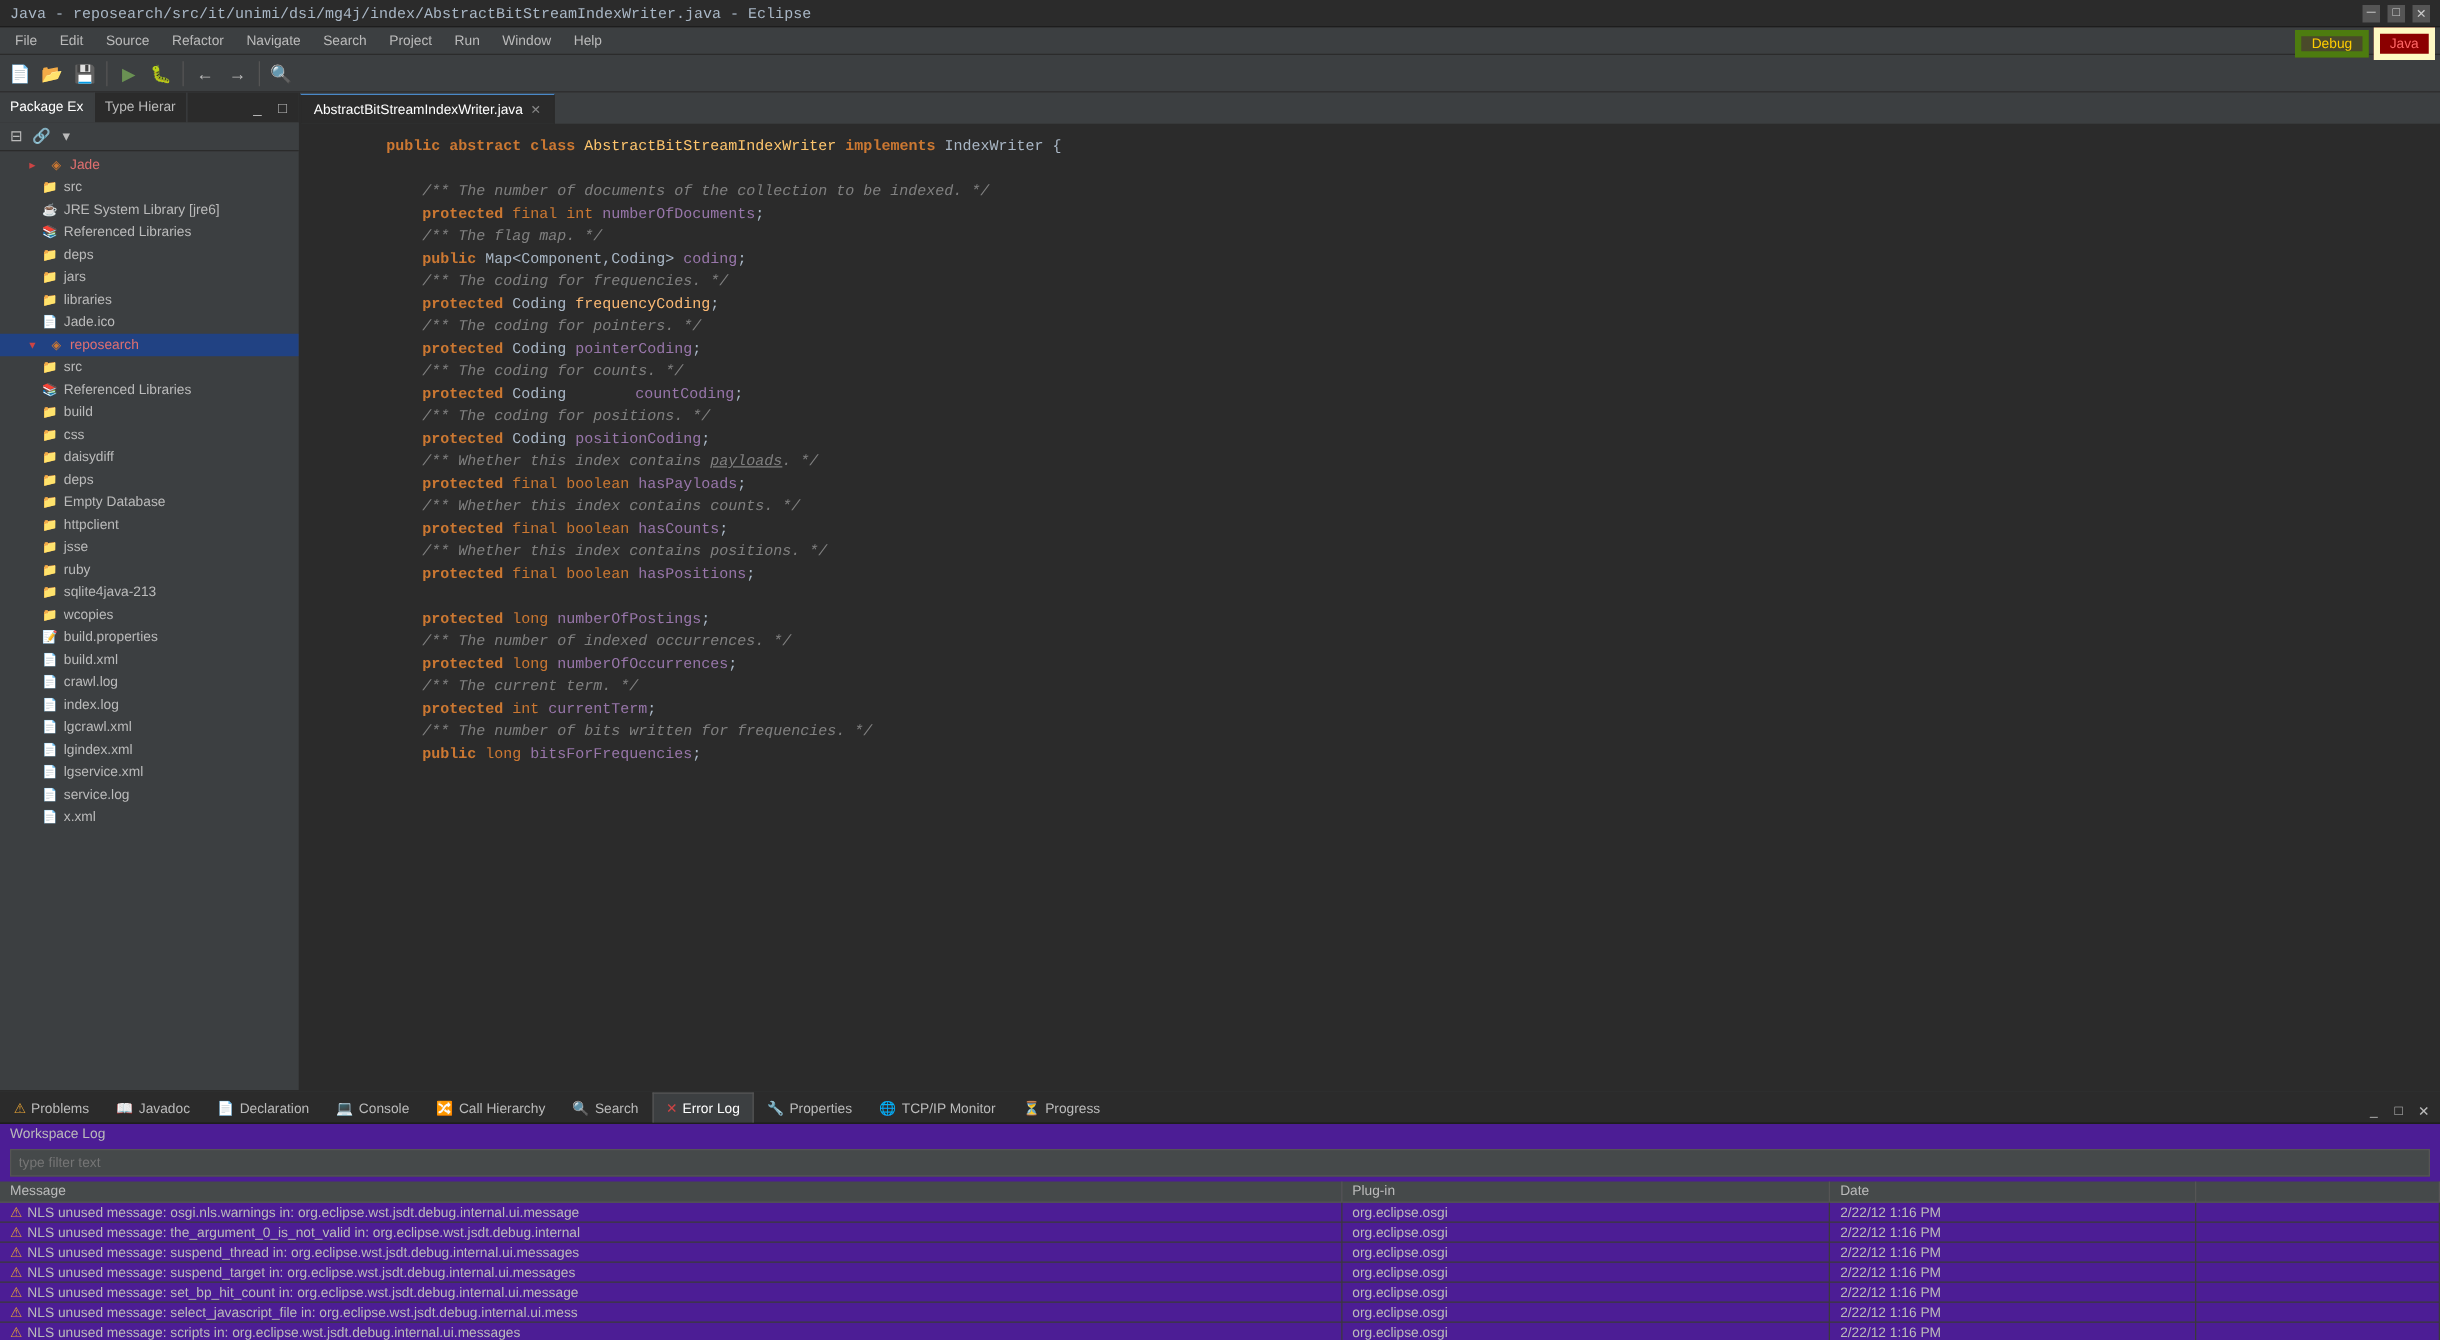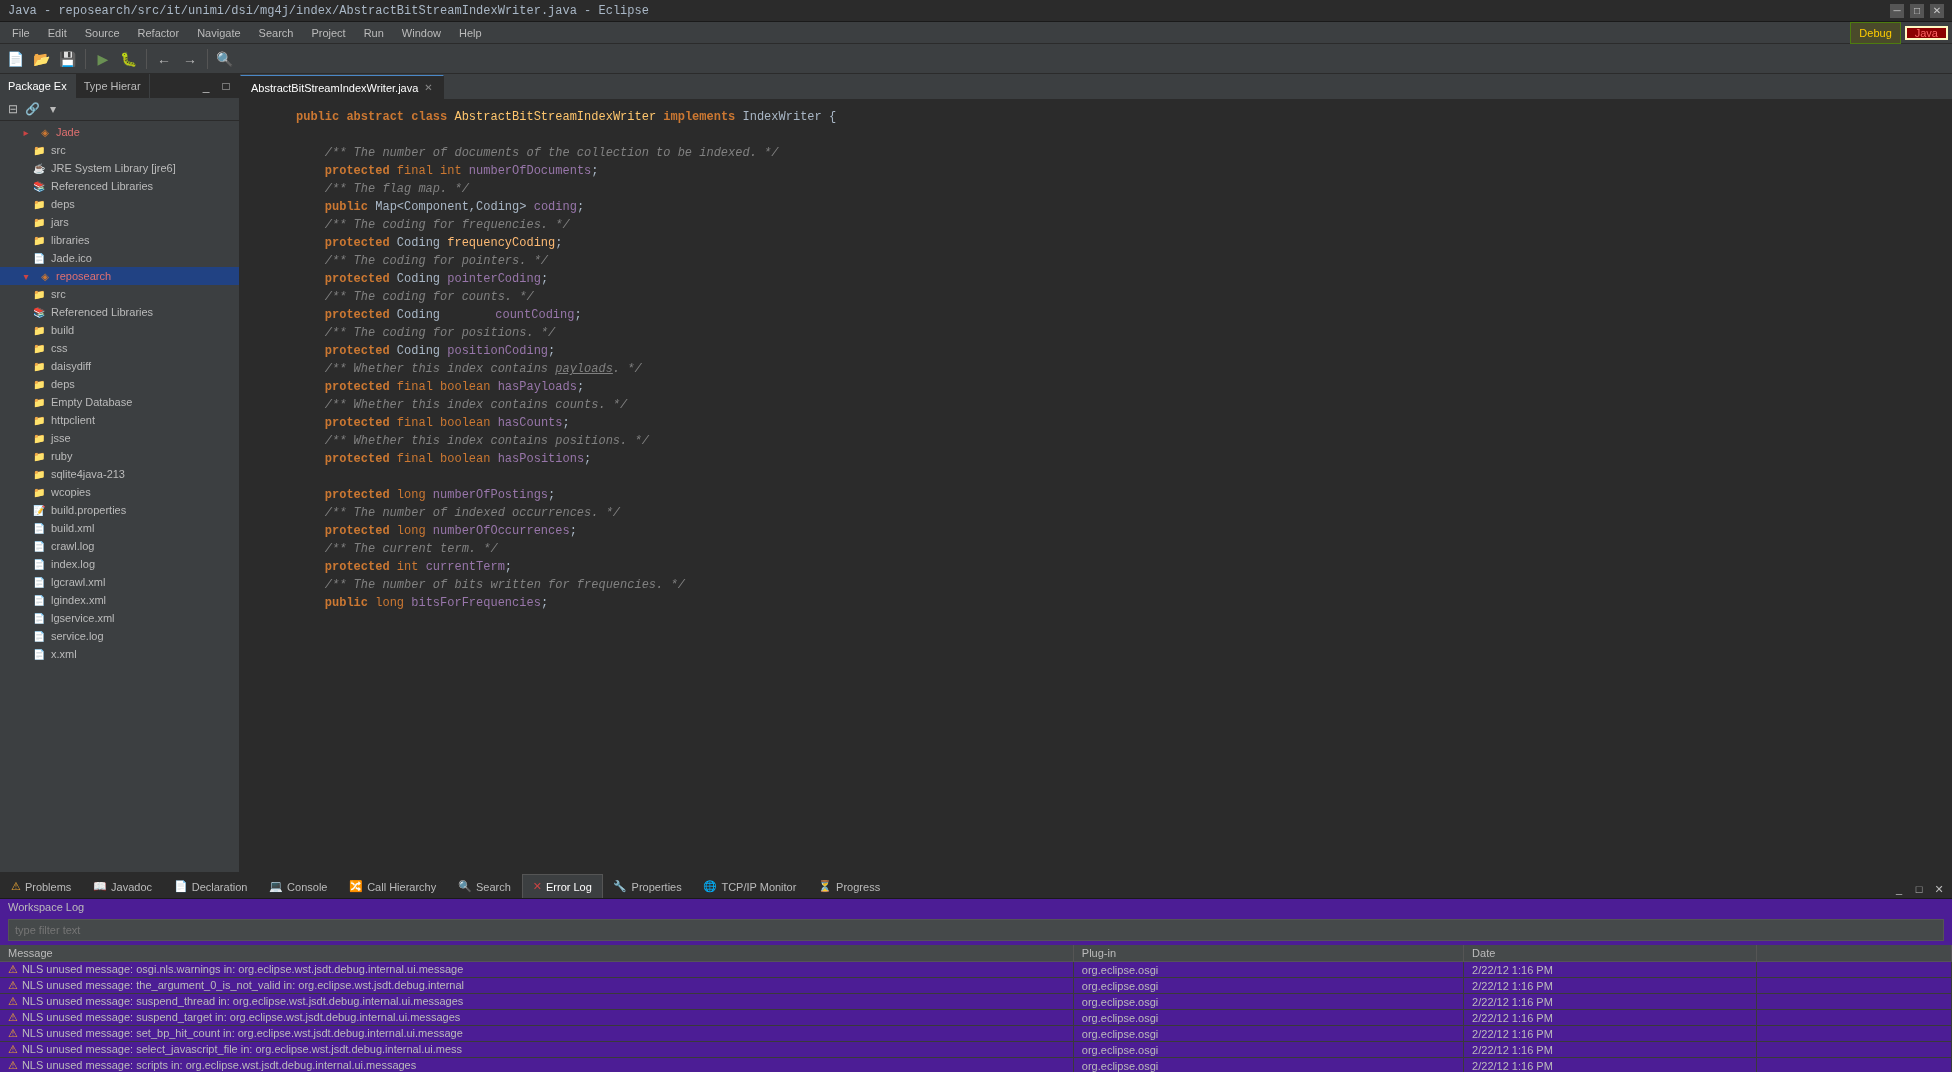--- a/index.html
+++ b/index.html
@@ -11,22 +11,22 @@
     .title-btn { background: #555; border: none; color: #ccc; width: 14px; height: 14px; font-size: 10px; cursor: pointer; display: flex; align-items: center; justify-content: center; font-family: Arial, sans-serif; }
 
     
     #menu-bar { background: #3c3f41; height: 22px; display: flex; align-items: flex-start; padding: 0 4px; border-bottom: 1px solid #2b2b2b; gap: 2px; }
     .menu-item { color: #bbb; font-size: 11px; font-family: Arial, sans-serif; padding: 2px 8px; cursor: pointer; height: 22px; display: flex; align-items: center; }
 
     
     #toolbar { background: #3c3f41; height: 30px; display: flex; align-items: center; padding: 0 4px; border-bottom: 1px solid #2b2b2b; gap: 2px; }
     .toolbar-btn { background: transparent; border: 1px solid transparent; color: #bbb; width: 24px; height: 24px; font-size: 14px; cursor: pointer; display: flex; align-items: center; justify-content: center; border-radius: 2px; }
     .toolbar-sep { width: 1px; height: 20px; background: #555; margin: 0 3px; }
-    .toolbar-debug { background: #4a4a2a; border: 1px solid #4d7c0f; color: #ffcc00; padding: 2px 8px; font-size: 11px; font-family: Arial, sans-serif; cursor: pointer; margin-left: 8px; height: 22px; display: flex; align-items: center; }
-    .toolbar-java { background: #8b0000; border: 2px solid #fef9c3; color: #ff6666; padding: 2px 8px; font-size: 11px; font-family: Arial, sans-serif; cursor: pointer; height: 14px; display: flex; align-items: center; }
+    .toolbar-debug { background: #4a4a2a; border: 5px solid #4d7c0f; color: #ffcc00; padding: 2px 8px; font-size: 11px; font-family: Arial, sans-serif; cursor: pointer; margin-left: 8px; height: 22px; display: flex; align-items: center; }
+    .toolbar-java { background: #8b0000; border: 5px solid #fef9c3; color: #ff6666; padding: 2px 8px; font-size: 11px; font-family: Arial, sans-serif; cursor: pointer; height: 26px; display: flex; align-items: center; }
 
     
     #main-layout { display: flex; height: calc(1072px - 74px - 200px); }
 
     
     #sidebar { width: 240px; background: #3c3f41; border-right: 1px solid #2b2b2b; display: flex; flex-direction: column; flex-shrink: 0; }
     #sidebar-tabs { display: flex; background: #2b2b2b; height: 24px; }
     .sidebar-tab { color: #bbb; font-size: 11px; font-family: Arial, sans-serif; padding: 0 8px; cursor: pointer; display: flex; align-items: center; height: 24px; border-right: 1px solid #3c3f41; }
     .sidebar-tab.active { background: #3c3f41; color: #fff; }
     #sidebar-toolbar { display: flex; align-items: center; padding: 2px 4px; background: #3c3f41; border-bottom: 1px solid #2b2b2b; gap: 2px; }
@@ -43,21 +43,21 @@
     .icon-file { color: #9e9e9e; }
     .icon-xml { color: #cc7832; }
     .icon-proj { color: #cc7832; }
 
     
     #editor-area { flex: 1; display: flex; flex-direction: column; background: #2b2b2b; }
     #editor-tabs { display: flex; background: #3c3f41; height: 26px; border-bottom: 1px solid #2b2b2b; align-items: flex-end; }
     .editor-tab { background: #3c3f41; color: #bbb; font-size: 11px; font-family: Arial, sans-serif; padding: 0 10px; height: 24px; display: flex; align-items: center; cursor: pointer; border: 1px solid #2b2b2b; border-bottom: none; gap: 6px; }
     .editor-tab.active { background: #2b2b2b; color: #fff; border-top: 1px solid #4a88c7; justify-content: space-between; }
     .editor-tab-close { font-size: 10px; color: #888; cursor: pointer; }
-    #editor-content { flex: 1; overflow: auto; background: #2b2b2b; padding: 4px 0; position: relative; }
+    #editor-content { flex: 1; overflow: auto; background: #2b2b2b; padding: 4px 13px; position: relative; }
     #code-area { margin-left: 48px; line-height: 18px; padding: 4px 8px; font-size: 12px; }
     .code-line { display: block; white-space: pre; min-height: 18px; }
     .kw { color: #cc7832; font-weight: bold; }
     .kw2 { color: #cc7832; }
     .cls-name { color: #ffc66d; }
     .comment { color: #808080; font-style: italic; }
 
     
     #bottom-panel { height: 200px; background: #3c3f41; border-top: 1px solid #2b2b2b; display: flex; flex-direction: column; }
     #bottom-tabs { display: flex; background: #2b2b2b; height: 26px; align-items: flex-end; border-bottom: 1px solid #1a1a1a; }

